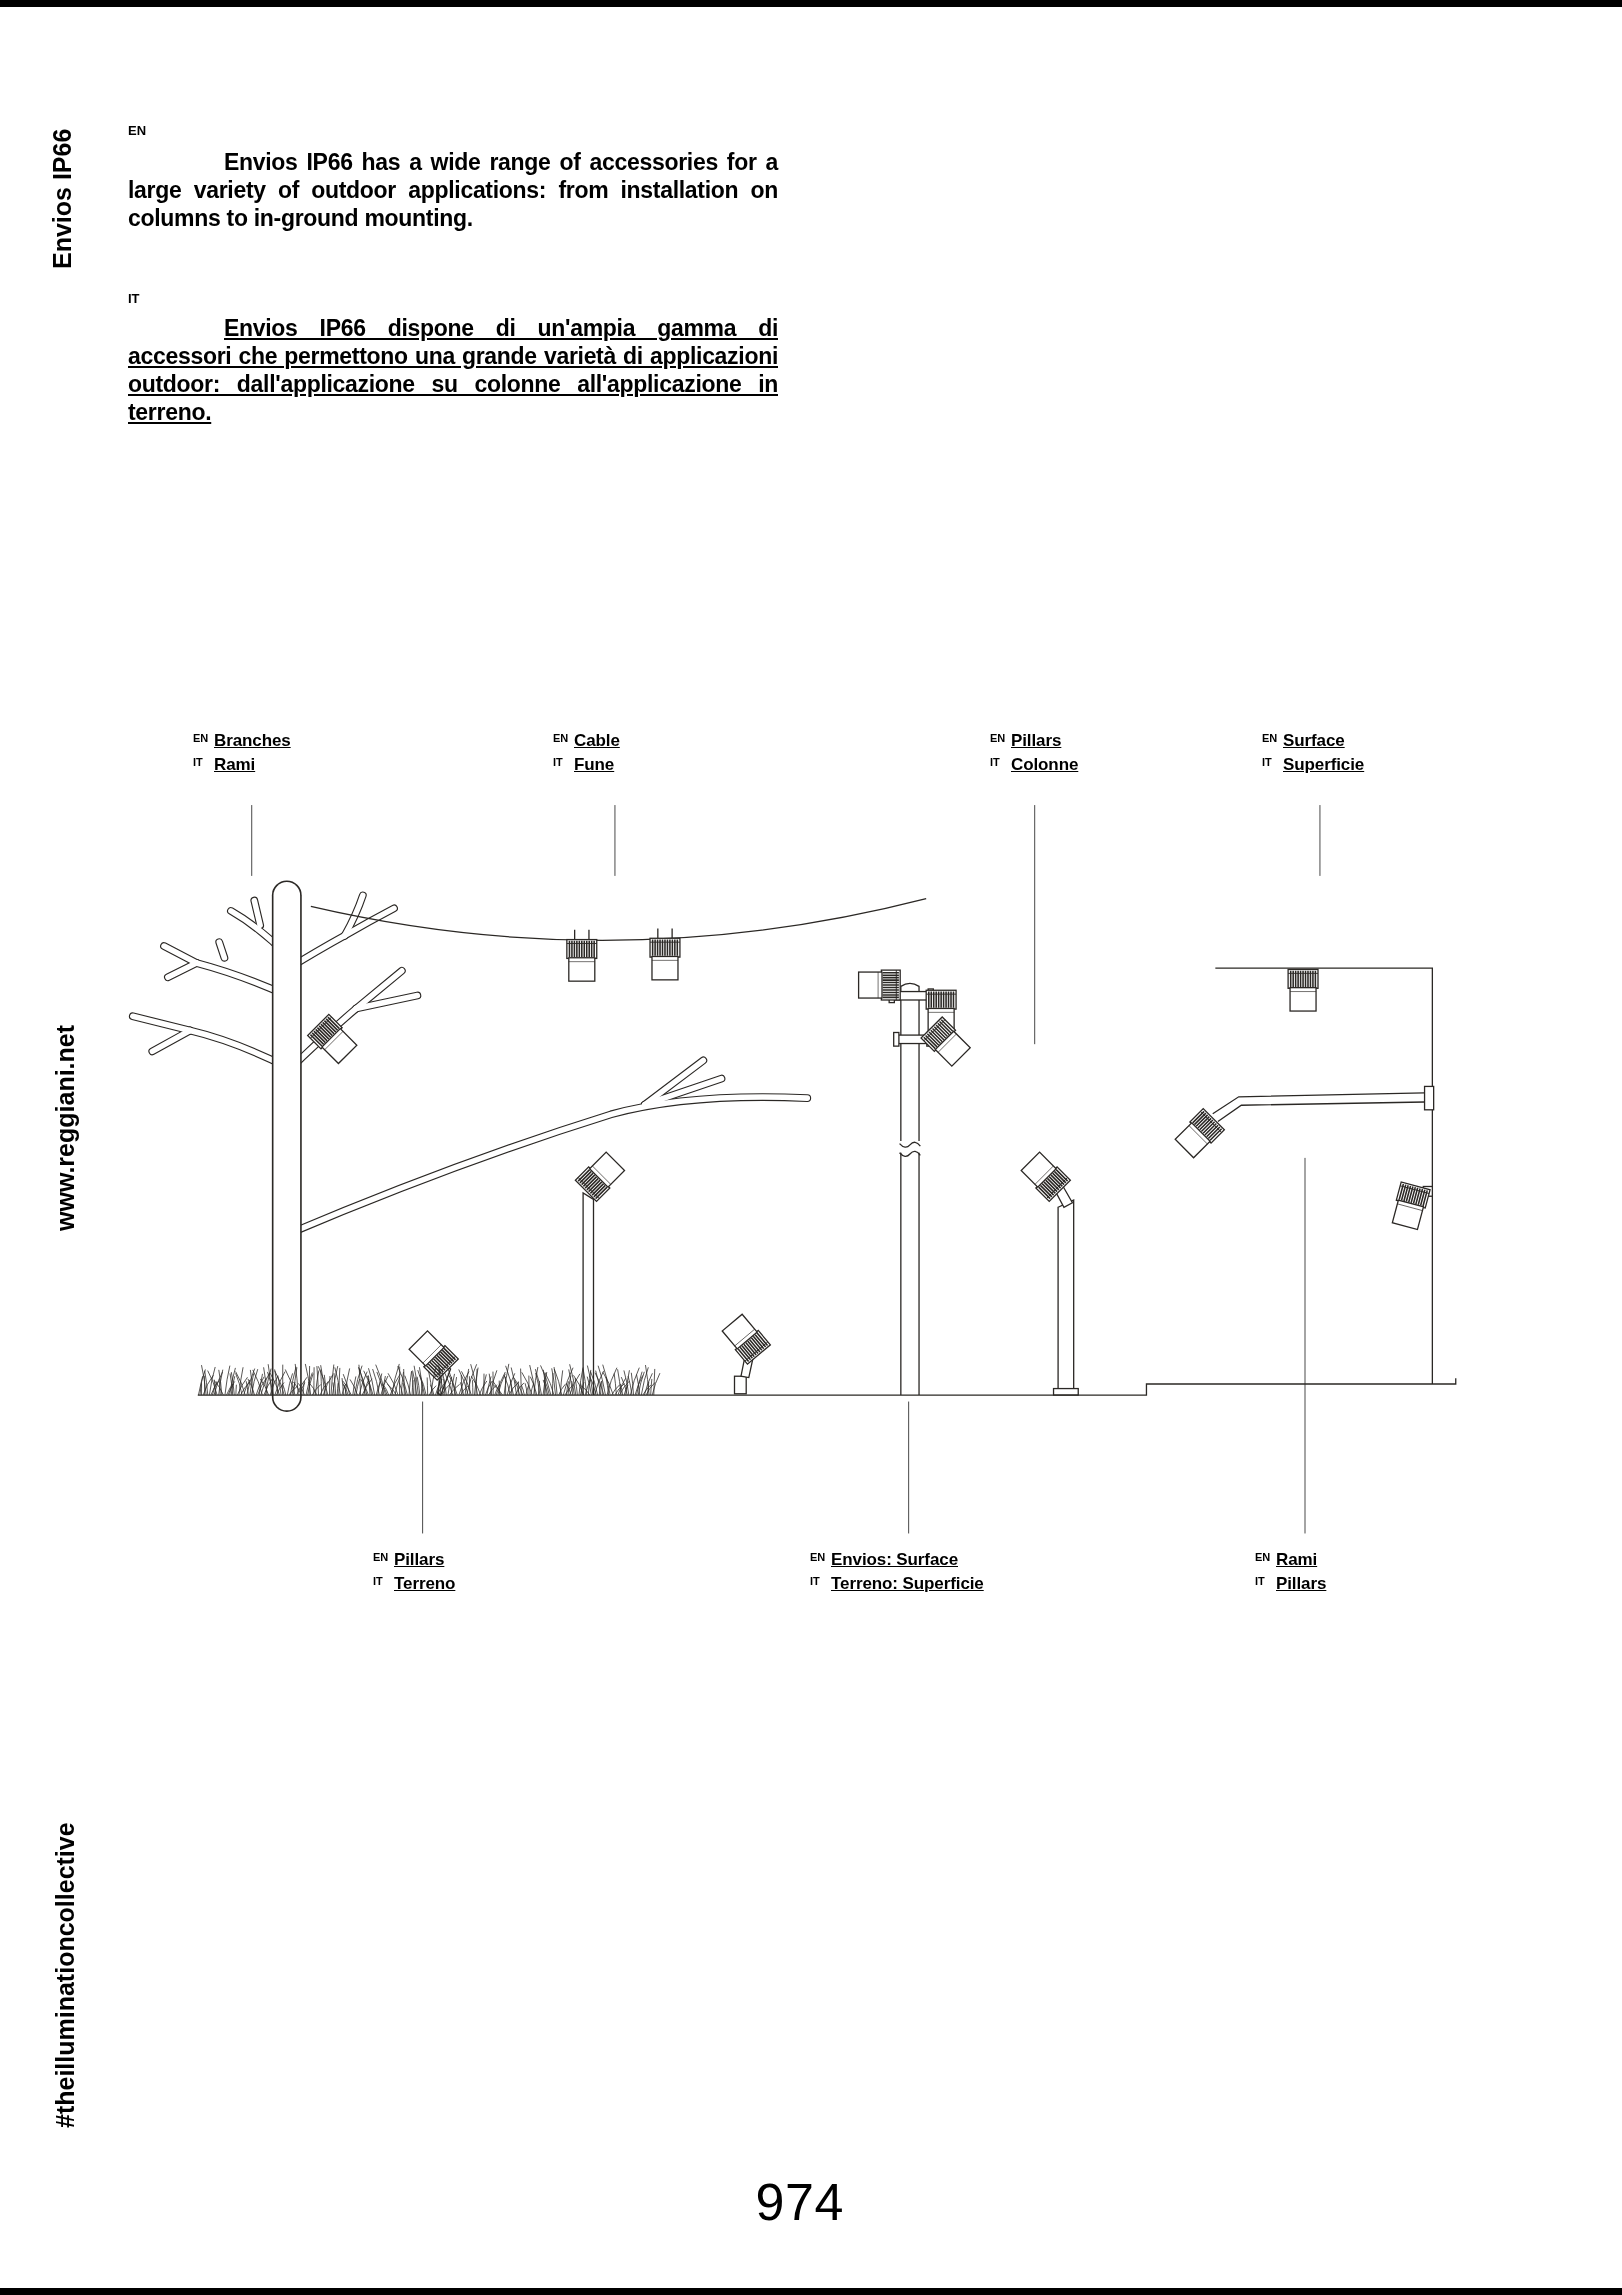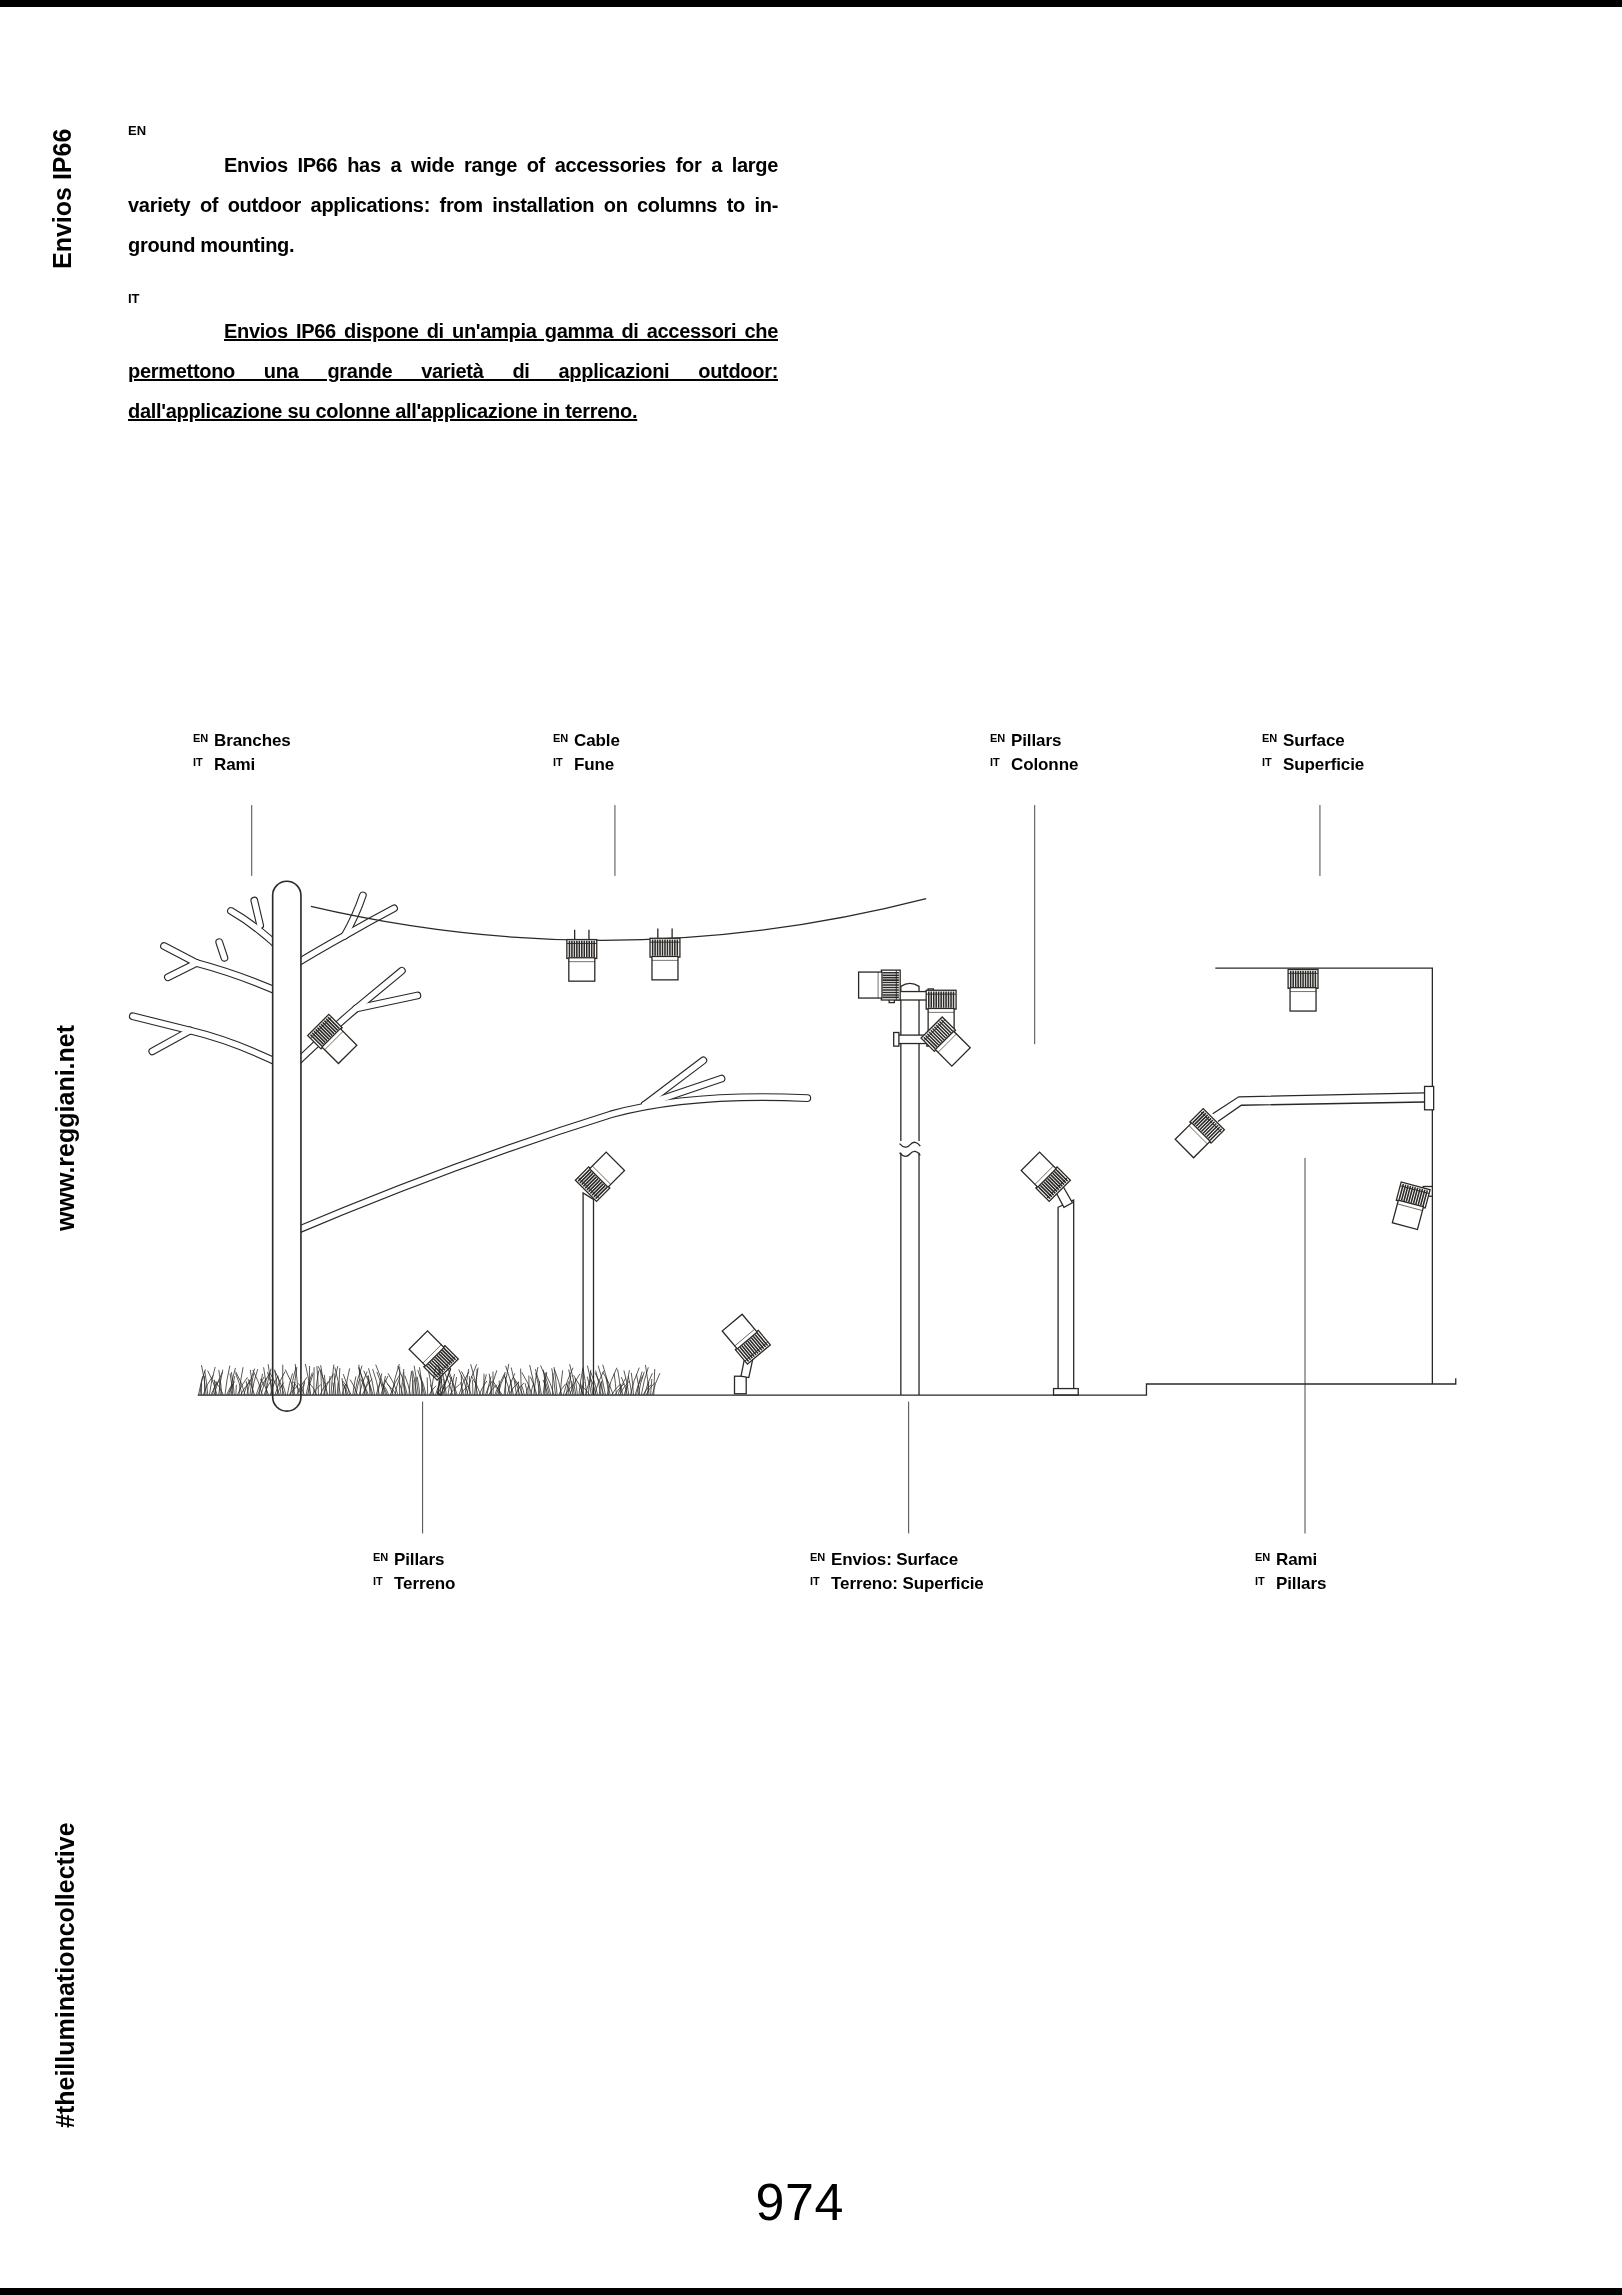--- a/index.html
+++ b/index.html
@@ -20,31 +20,31 @@
   #v-product{left:48px;top:269px;}
   #v-site{left:51px;top:1231px;}
   #v-hash{left:51px;top:2128px;}
 
   
   .intro-tag{position:absolute;left:128px;font-size:13px;font-weight:600;}
   #tag-en{top:123px;}
   #tag-it{top:291px;}
   .intro-par{
     position:absolute;left:128px;width:650px;
-    font-size:20px;line-height:40px;font-weight:600;letter-spacing:-0.3px;
+    font-size:23px;line-height:28px;font-weight:600;letter-spacing:-0.3px;
     text-align:justify;text-indent:96px;
   }
   #par-en{top:125px;}
   #par-it{top:291px;text-decoration:underline;}
 
   
   .dlabel{position:absolute;}
   .lrow{display:flex;align-items:flex-start;height:24px;}
   .ltag{font-size:11px;font-weight:600;width:21px;flex:0 0 21px;padding-top:1.3px;}
-  .lword{font-size:17px;font-weight:600;letter-spacing:-0.1px;white-space:nowrap;}
+  .lword{font-size:17px;font-weight:600;letter-spacing:-0.1px;white-space:nowrap;text-decoration:underline;}
   #lbl-branches{left:193px;top:731px;}
   #lbl-cable{left:553px;top:731px;}
   #lbl-pillars{left:990px;top:731px;}
   #lbl-surface{left:1262px;top:731px;}
   #lbl-ground{left:373px;top:1550px;}
   #lbl-ground-surface{left:810px;top:1550px;}
   #lbl-wall{left:1255px;top:1550px;}
 
   #page-number{
     position:absolute;left:0;top:2172px;width:1623px;text-align:center;

